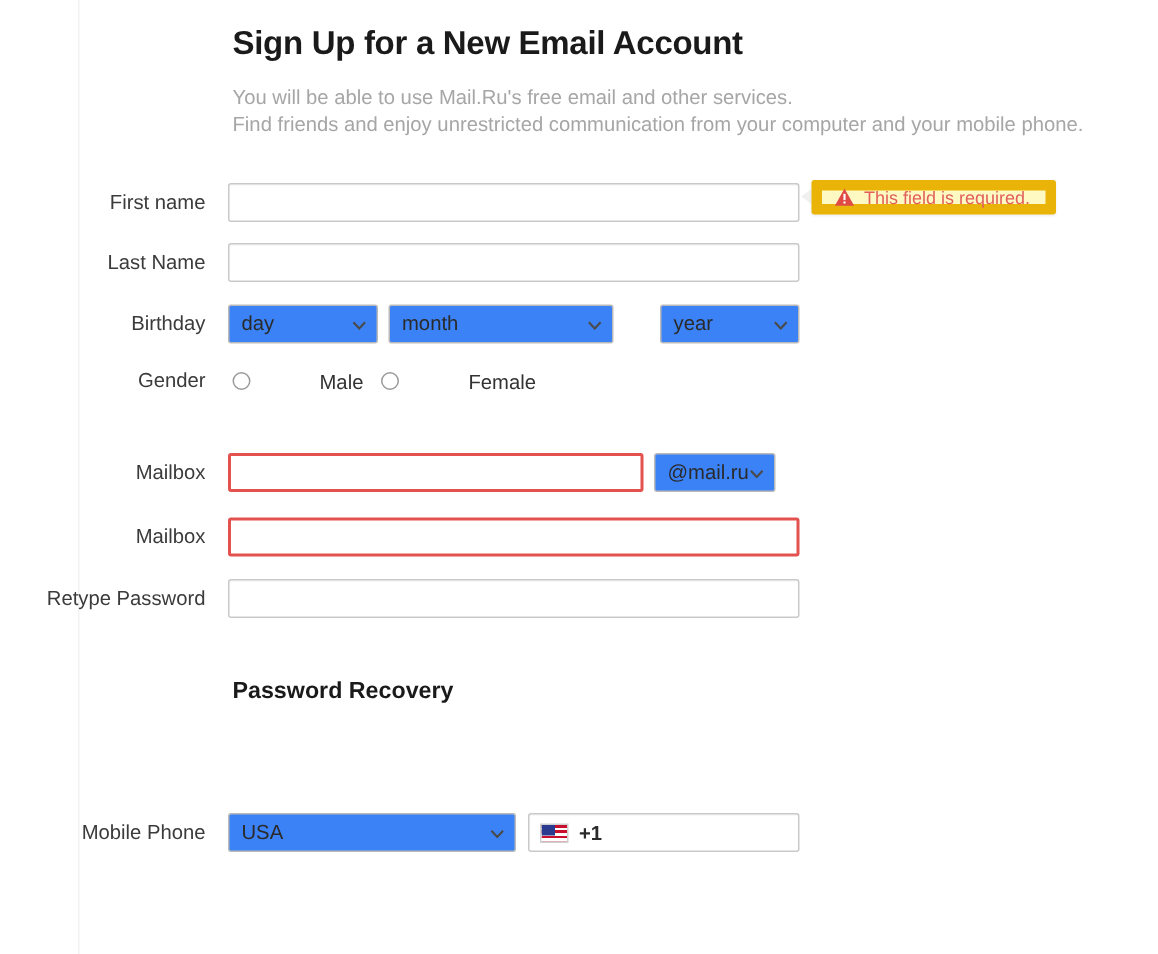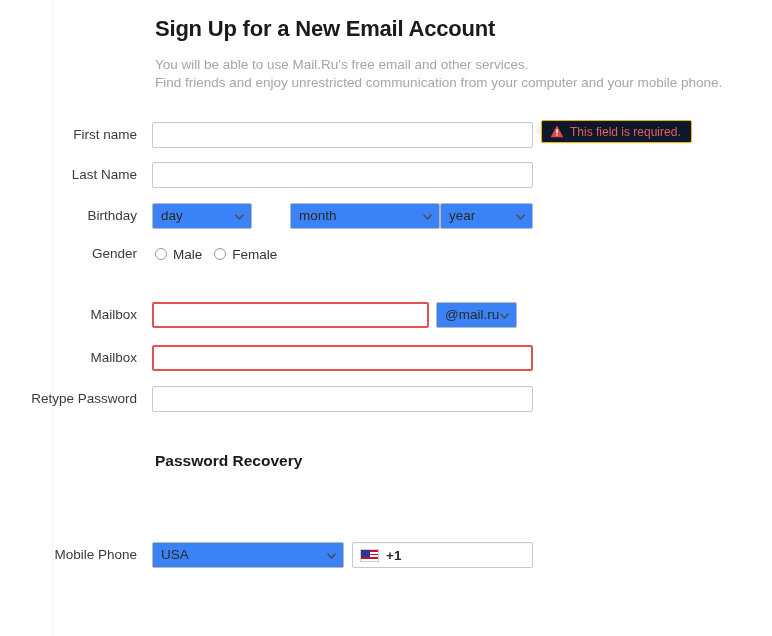--- a/index.html
+++ b/index.html
@@ -142,35 +142,36 @@
     box-sizing: border-box;
     border: 1px solid #9a9a9a;
     border-radius: 50%;
     background: #fff;
     margin-right: 6px;
   }
   .radio-label {
     font-size: 13.5px;
     color: #333333;
     white-space: nowrap;
+    margin-left: 40px;
   }
 
   
   .err-tip {
     position: absolute;
     left: 541px;
     top: 120px;
     height: 23px;
     box-sizing: border-box;
     padding: 0 10px 0 8px;
     display: flex;
     align-items: center;
     gap: 6px;
-    background: #0f172a;
-    border: 1px solid #eab308;
+    background: #fef9c3;
+    border: 7px solid #eab308;
     border-radius: 2px;
     box-shadow: 0 1px 2px rgba(0,0,0,0.07);
   }
   .err-tip-arrow {
     position: absolute;
     left: 534px;
     top: 126px;
     width: 0; height: 0;
     border-top: 5px solid transparent;
     border-bottom: 5px solid transparent;
@@ -308,21 +309,21 @@
 
     <div class="sel" style="left:152px; width:100px;">
       <span>day</span>
       <span class="chev">
         <svg width="9" height="6" viewBox="0 0 9 6">
             <path d="M0.6 0.8 L4.5 5 L8.4 0.8" stroke="#4a4a4a" stroke-width="1.4" fill="none"></path>
           </svg>
       </span>
     </div>
 
-    <div class="sel" style="left:259px; width:150px;margin-left:31px;">
+    <div class="sel" style="left:259px; width:150px;">
       <span>month</span>
       <span class="chev">
         <svg width="9" height="6" viewBox="0 0 9 6">
             <path d="M0.6 0.8 L4.5 5 L8.4 0.8" stroke="#4a4a4a" stroke-width="1.4" fill="none"></path>
           </svg>
       </span>
     </div>
 
     <div class="sel" style="left:440px; width:93px;">
       <span>year</span>

